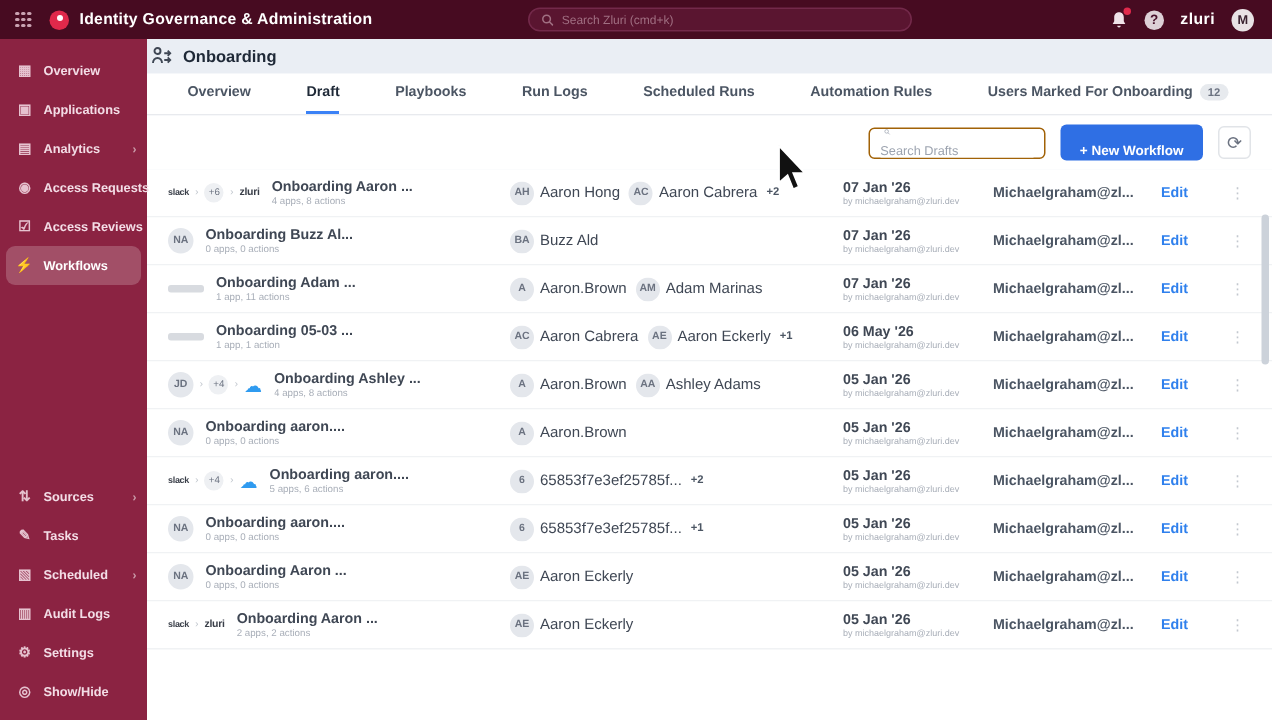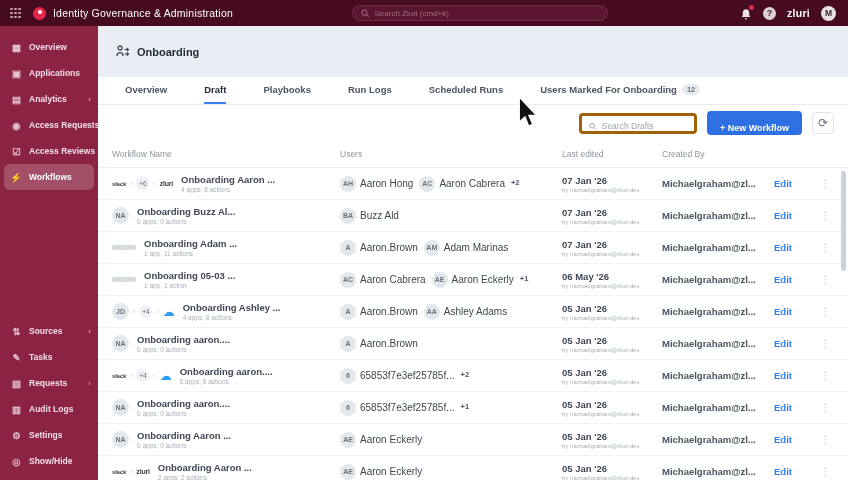--- a/index.html
+++ b/index.html
@@ -10,21 +10,21 @@
   html,body{width:848px;height:480px;overflow:hidden;}
   body{font-family:"Liberation Sans",sans-serif;background:var(--pagebg);position:relative;}
 
   
   .topbar{position:absolute;top:0;left:0;width:848px;height:26px;background:var(--topbar);
     display:flex;align-items:center;padding:0 10px;z-index:20;}
   .gridicon{width:11px;height:11px;margin-right:12px;display:grid;grid-template-columns:repeat(3,1fr);gap:1.5px;}
   .gridicon i{width:2.5px;height:2.5px;background:#caa3b2;border-radius:1px;}
   .brandlogo{width:13px;height:13px;border-radius:50%;background:#e0294b;margin-right:7px;position:relative;}
   .brandlogo::after{content:"";position:absolute;left:4.5px;top:3px;width:4px;height:4px;border-radius:50%;background:#fff;}
-  .topbar-title{color:#fff;font-size:10.5px;font-weight:normal;letter-spacing:.2px;}
+  .topbar-title{color:#fff;font-size:10.5px;font-weight:bold;letter-spacing:.2px;}
   .topsearch{position:absolute;left:352px;top:5px;width:256px;height:16px;background:#5a1530;
     border:1px solid #73294a;border-radius:8px;display:flex;align-items:center;padding:0 8px;gap:5px;}
   .topsearch input{background:transparent;border:none;outline:none;color:#c79aab;font-size:8px;width:100%;font-family:inherit;}
   .topsearch input::placeholder{color:#a06f82;}
   .topright{margin-left:auto;display:flex;align-items:center;gap:11px;padding-right:2px;}
   .bellwrap{position:relative;width:12px;height:13px;}
   .belldot{position:absolute;right:-2px;top:-2px;width:5px;height:5px;border-radius:50%;background:#e0294b;}
   .helpicon{width:13px;height:13px;border-radius:50%;background:#ddd0d6;color:#47102a;font-size:9px;font-weight:bold;
     display:flex;align-items:center;justify-content:center;}
   .toplogo{color:#fff;font-size:10.5px;font-weight:bold;letter-spacing:.3px;}
@@ -36,33 +36,33 @@
     display:flex;flex-direction:column;z-index:10;}
   .side-item{height:26px;display:flex;align-items:center;padding:0 7px 0 10px;color:#f3dde6;
     font-size:8.5px;font-weight:600;cursor:pointer;white-space:nowrap;}
   .side-item .sicon{width:13px;margin-right:6px;font-size:9.5px;color:#e6c2cf;text-align:center;flex:none;}
   .side-item .schev{margin-left:auto;color:rgba(255,255,255,.55);font-size:8px;}
   .side-item.active{background:rgba(255,255,255,.20);border-radius:6px;margin:0 4px;padding-left:6px;color:#fff;}
   .side-group2{margin-top:128px;}
 
   
   .main{position:absolute;left:98px;top:26px;width:750px;height:454px;display:flex;flex-direction:column;}
-  .page-head{height:51px;display:flex;align-items:center;gap:7px;padding-left:18px;}
+  .page-head{height:23px;display:flex;align-items:center;gap:7px;padding-left:3px;}
   .page-title{font-size:11px;font-weight:bold;color:#1f2937;}
 
   .tabsbar{background:#fff;height:28px;display:flex;align-items:stretch;gap:37px;padding-left:27px;
     border-bottom:1px solid #e8eaee;}
   .tab{display:flex;align-items:center;font-size:9.5px;font-weight:600;color:#4b5563;cursor:pointer;
     border-bottom:2.5px solid transparent;white-space:nowrap;}
   .tab.active{color:#1f2937;border-bottom-color:#3b82f6;}
   .tabbadge{margin-left:5px;background:#e7eaee;color:#6b7280;font-size:7.5px;border-radius:8px;padding:1px 5px;font-weight:600;}
 
   .toolbar{background:#fff;height:36px;display:flex;align-items:center;justify-content:flex-end;gap:10px;padding-right:14px;}
-  .searchdrafts{width:118px;height:21px;border:3px solid #a16207;border-radius:4px;background:#fff;
-    display:flex;align-items:flex-end;gap:5px;padding:0 7px;}
+  .searchdrafts{width:118px;height:21px;border:1px solid #a16207;border-radius:4px;background:#fff;
+    display:flex;align-items:flex-start;gap:5px;padding:0 7px;flex-direction:column;}
   .searchdrafts input{border:none;outline:none;font-size:8.5px;color:#6b7280;width:100%;font-family:inherit;}
   .searchdrafts input::placeholder{color:#9ca3af;}
   .btn-new{background:var(--accent);color:#fff;border:none;font-size:9px;font-weight:600;border-radius:4px;
     height:22px;padding:12px 13px;cursor:pointer;font-family:inherit;}
   .btn-refresh{width:22px;height:22px;background:#fff;border:1px solid #e1e4e8;border-radius:4px;color:#6b7280;
     font-size:12px;line-height:1;cursor:pointer;display:flex;align-items:center;justify-content:center;font-family:inherit;}
 
   .tablewrap{background:#fff;flex:1;overflow:hidden;position:relative;}
   .thead,.trow{display:grid;grid-template-columns:228px 222px 100px 112px 42px 18px;align-items:center;padding-left:14px;}
   .thead{height:27px;color:var(--headtxt);font-size:8.5px;border-bottom:1px solid #eceef1;}
@@ -168,21 +168,21 @@
         <span class="sicon">⇅</span>
         <span class="slabel">Sources</span>
         <span class="schev">›</span>
       </div>
       <div class="side-item">
         <span class="sicon">✎</span>
         <span class="slabel">Tasks</span>
       </div>
       <div class="side-item">
         <span class="sicon">▧</span>
-        <span class="slabel">Requests</span>
+        <span class="slabel">Scheduled</span>
         <span class="schev">›</span>
       </div>
       <div class="side-item">
         <span class="sicon">▥</span>
         <span class="slabel">Audit Logs</span>
       </div>
       <div class="side-item">
         <span class="sicon">⚙</span>
         <span class="slabel">Settings</span>
       </div>
@@ -213,46 +213,43 @@
         <span>Draft</span>
       </div>
       <div class="tab">
         <span>Playbooks</span>
       </div>
       <div class="tab">
         <span>Run Logs</span>
       </div>
       <div class="tab">
         <span>Scheduled Runs</span>
+      </div>
+      <div class="tab">
+        <span>Automation Rules</span>
       </div>
       <div class="tab">
         <span>Users Marked For Onboarding</span>
         <span class="tabbadge">12</span>
       </div>
     </div>
 
   <div class="toolbar">
     <div class="searchdrafts">
       <svg width="9" height="9" viewBox="0 0 10 10">
         <circle cx="4" cy="4" r="3" fill="none" stroke="#9ca3af" stroke-width="1.2"></circle>
         <line x1="6.2" y1="6.2" x2="9" y2="9" stroke="#9ca3af" stroke-width="1.2"></line>
       </svg>
       <input type="text" placeholder="Search Drafts" style="">
     </div>
     <button class="btn-new">+ New Workflow</button>
     <button class="btn-refresh">⟳</button>
   </div>
 
   <div class="tablewrap">
-    <div class="thead" id="thead">
-        <div>Workflow Name</div>
-        <div>Users</div>
-        <div>Last edited</div>
-        <div>Created By</div>
-      </div>
     <div id="tbody">
         <div class="trow">
           <div class="namecell">
             <span class="wordmark slack">slack</span>
             <span class="chev">›</span>
             <span class="countpill">+6</span>
             <span class="chev">›</span>
             <span class="wordmark zluri">zluri</span>
             <div class="nameblock">
               <div class="wfname">Onboarding Aaron ...</div>

